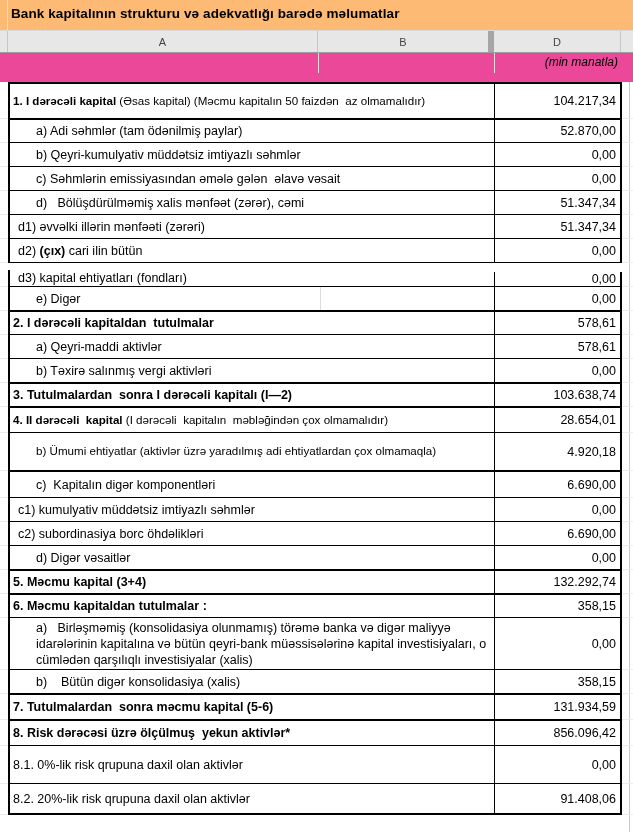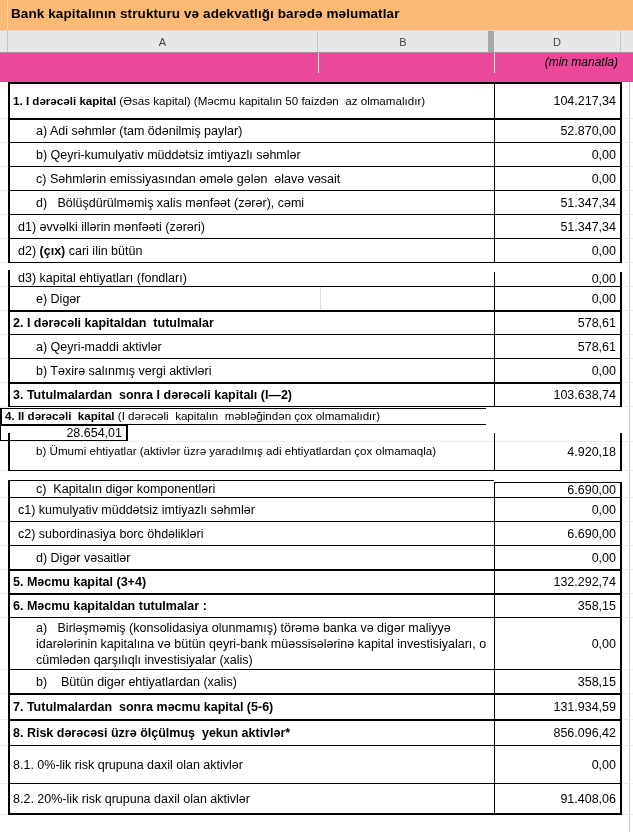--- a/index.html
+++ b/index.html
@@ -155,33 +155,33 @@
         <div class="cl ind1"><span>b) Təxirə salınmış vergi aktivləri</span></div>
         <div class="cv">0,00</div>
         <div class="mstub m-r"></div>
       </div>
       <div class="row top" style="height: 24px;">
         <div class="mstub m-l"></div>
         <div class="cl ind0"><span class="b">3. Tutulmalardan  sonra I dərəcəli kapitalı (I—2)</span></div>
         <div class="cv">103.638,74</div>
         <div class="mstub m-r"></div>
       </div>
-      <div class="row top" style="height: 26px; flex-direction: column;">
+      <div class="row top" style="height: 26px;">
         <div class="mstub m-l"></div>
         <div class="cl ind0 fit"><span class="b">4. II dərəcəli  kapital </span><span>(I dərəcəli  kapitalın  məbləğindən çox olmamalıdır)</span></div>
         <div class="cv">28.654,01</div>
         <div class="mstub m-r"></div>
       </div>
       <div class="row" style="height: 38px;">
         <div class="mstub m-l"></div>
         <div class="cl ind1 fit"><span>b) Ümumi ehtiyatlar (aktivlər üzrə yaradılmış adi ehtiyatlardan çox olmamaqla)</span></div>
         <div class="cv">4.920,18</div>
         <div class="mstub m-r"></div>
       </div>
-      <div class="row top" style="height: 27px; align-items: flex-end;">
+      <div class="row top" style="height: 27px;">
         <div class="mstub m-l"></div>
         <div class="cl ind1"><span>c)  Kapitalın digər komponentləri</span></div>
         <div class="cv">6.690,00</div>
         <div class="mstub m-r"></div>
       </div>
       <div class="row" style="height: 24px;">
         <div class="mstub m-l"></div>
         <div class="cl ind2"><span>c1) kumulyativ müddətsiz imtiyazlı səhmlər</span></div>
         <div class="cv">0,00</div>
         <div class="mstub m-r"></div>
@@ -211,21 +211,21 @@
         <div class="mstub m-r"></div>
       </div>
       <div class="row" style="height: 52px;">
         <div class="mstub m-l"></div>
         <div class="cl ind1"><span>a)   Birləşməmiş (konsolidasiya olunmamış) törəmə banka və digər maliyyə idarələrinin kapitalına və bütün qeyri-bank müəssisələrinə kapital investisiyaları, o cümlədən qarşılıqlı investisiyalar (xalis)</span></div>
         <div class="cv">0,00</div>
         <div class="mstub m-r"></div>
       </div>
       <div class="row" style="height: 24px;">
         <div class="mstub m-l"></div>
-        <div class="cl ind1"><span>b)    Bütün digər ehtiyatlardan (xalis)</span></div>
+        <div class="cl ind1"><span>b)    Bütün digər konsolidasiya (xalis)</span></div>
         <div class="cv">358,15</div>
         <div class="mstub m-r"></div>
       </div>
       <div class="row top" style="height: 26px;">
         <div class="mstub m-l"></div>
         <div class="cl ind0"><span class="b">7. Tutulmalardan  sonra məcmu kapital (5-6)</span></div>
         <div class="cv">131.934,59</div>
         <div class="mstub m-r"></div>
       </div>
       <div class="row top" style="height: 26px;">

